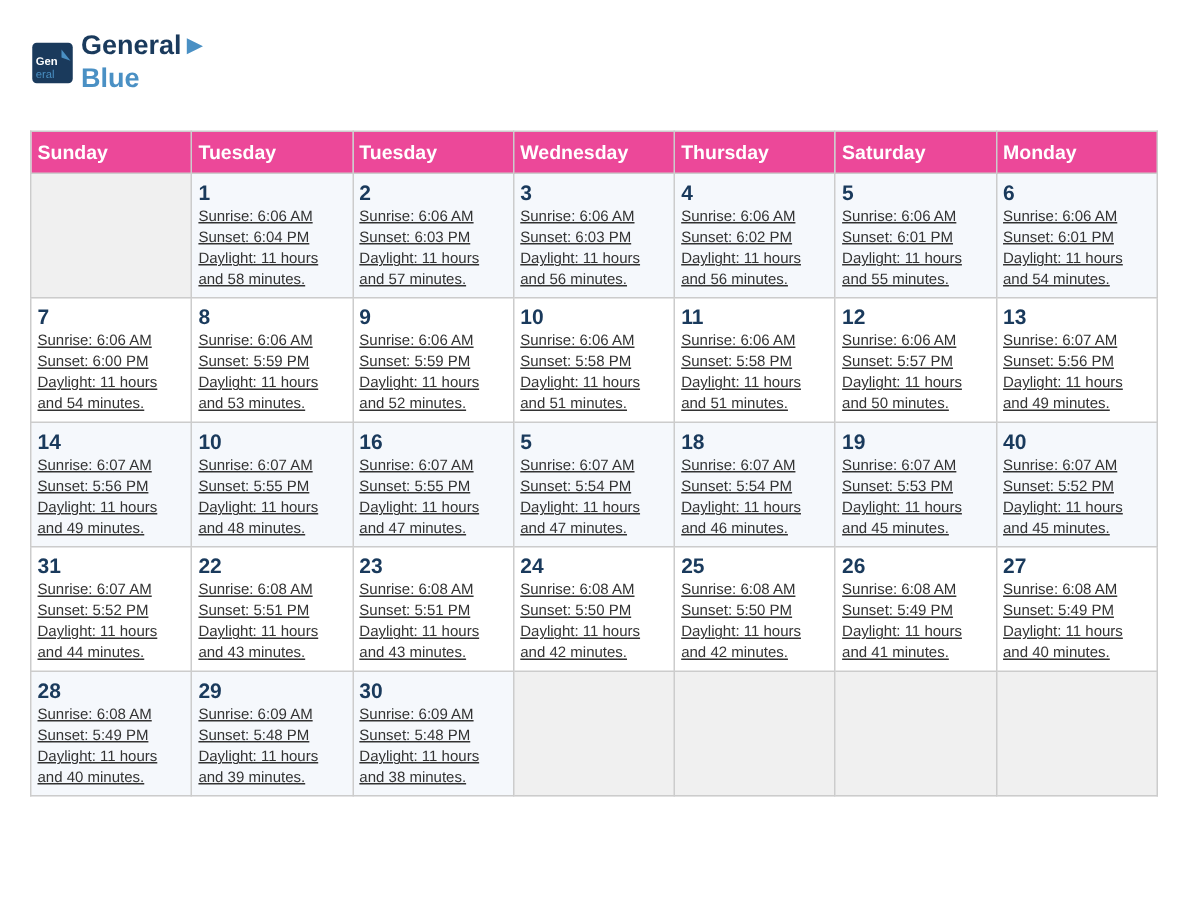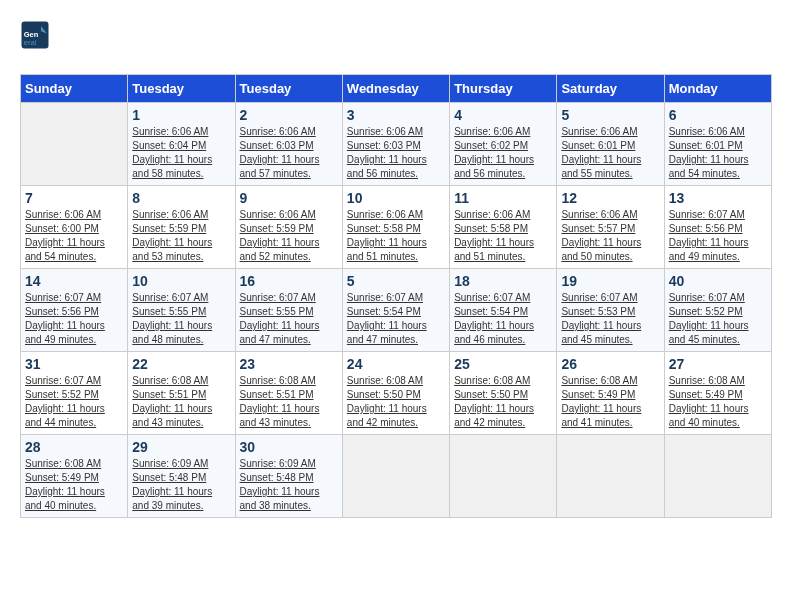--- a/index.html
+++ b/index.html
@@ -46,21 +46,21 @@
       font-size: 16px;
       color: #1a3a5c;
       font-weight: normal;
     }
     table {
       width: 100%;
       border-collapse: collapse;
       font-size: 11px;
     }
     thead tr th {
-      background-color: #1d4ed8;
+      background-color: #ec4899;
       color: white;
       padding: 6px 4px;
       text-align: left;
       font-size: 13px;
       font-weight: bold;
       border: 1px solid #ccc;
     }
     tbody tr td {
       border: 1px solid #ccc;
       vertical-align: top;
@@ -98,20 +98,24 @@
 <body>
 
 <div class="header">
   <div class="logo">
     <svg class="logo-icon" viewBox="0 0 40 40">
       <rect x="2" y="2" width="36" height="36" rx="4" fill="#1a3a5c"></rect>
       <text x="5" y="22" font-size="10" font-weight="bold" fill="white" font-family="Arial">Gen</text>
       <text x="5" y="33" font-size="10" fill="#4a90c4" font-family="Arial">eral</text>
       <path d="M28 8 L36 18 L28 15 Z" fill="#4a90c4"></path>
     </svg>
+    <div class="logo-text">
+      <div>General<span>►</span></div>
+      <div style="color:#4a90c4;">Blue</div>
+    </div>
   </div>
   <div class="title-section">
     <div class="month-title"></div>
     <div class="location-title"></div>
   </div>
 </div>
 
 <table>
   <thead>
     <tr>

